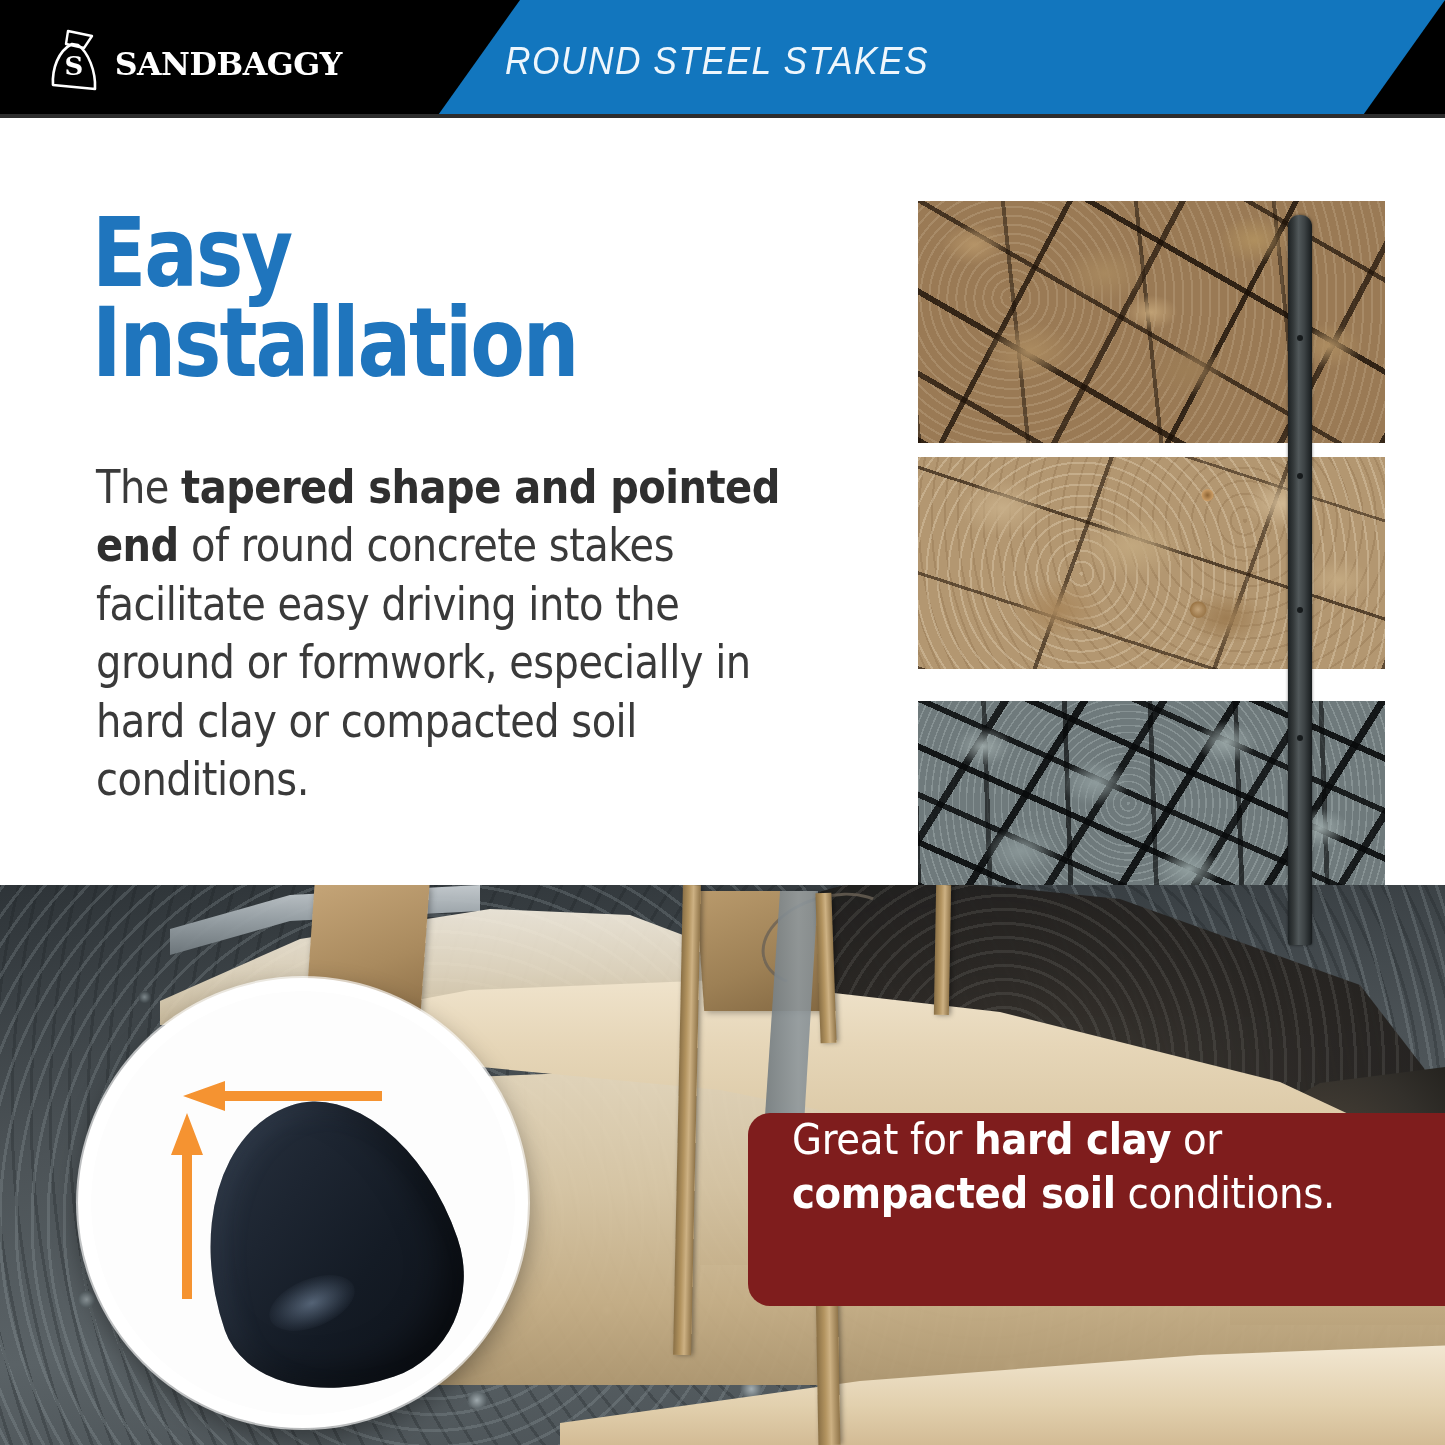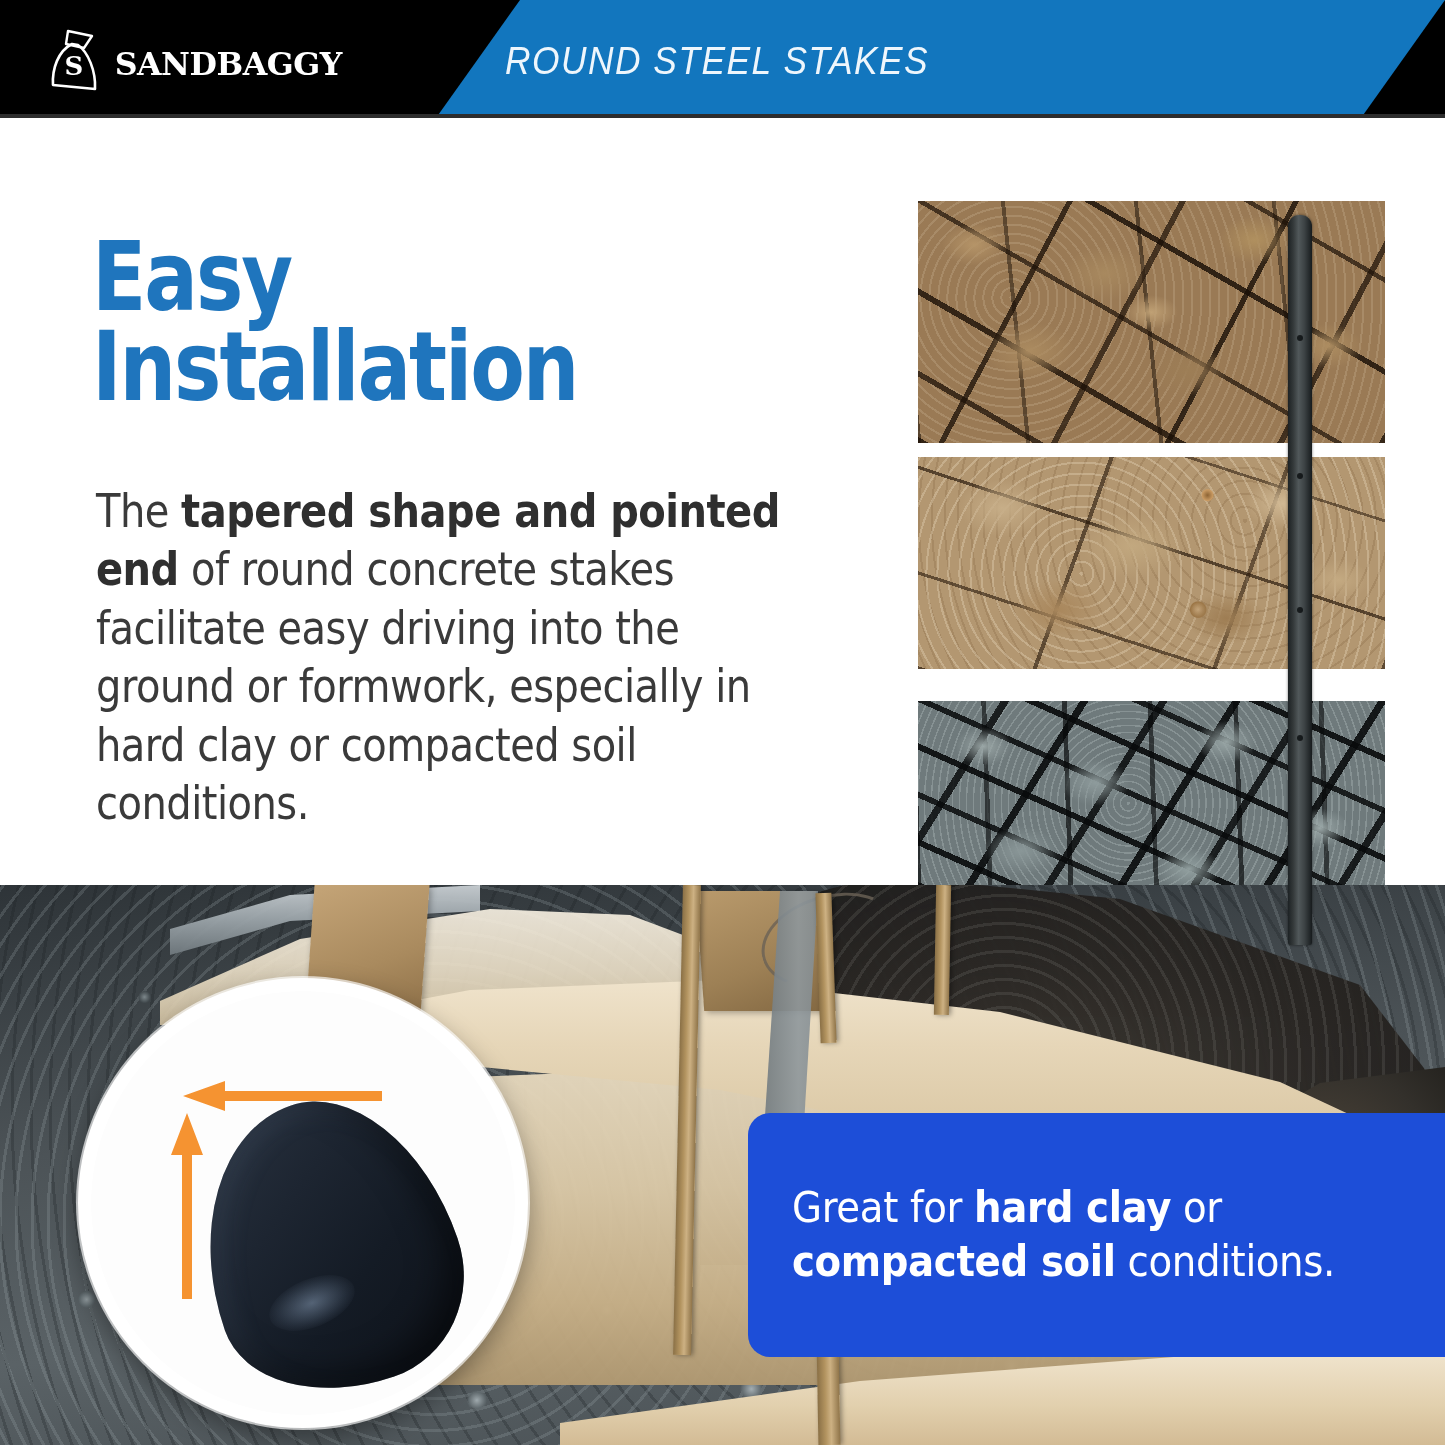--- a/index.html
+++ b/index.html
@@ -42,21 +42,21 @@
     position:absolute; left:505px; top:40px; z-index:3;
     color:#eef6fc; font-size:38px; font-style:italic; font-weight:400;
     letter-spacing:1.6px; font-family:"Liberation Sans", sans-serif;
     transform:scaleX(0.93); transform-origin:left center;
   }
   .hdr-underline {
     position:absolute; left:0; top:114px; width:1445px; height:5px; background:#2d2d2d; z-index:5;
   }
 
   
-  .upper { position:absolute; left:0; top:118px; width:1445px; height:770px; background:#fff; z-index:10;margin-top:24px; }
+  .upper { position:absolute; left:0; top:118px; width:1445px; height:770px; background:#fff; z-index:10; }
 
   .headline {
     position:absolute; left:92px; top:90px; width:760px;
     color:#1f75bd;
     font-family:"DejaVu Sans", sans-serif;
     font-weight:bold; font-size:97px; line-height:0.93;
     letter-spacing:-2.5px;
     transform:scaleX(0.82); transform-origin:left top;
   }
   .headline .l2 { display:block; }
@@ -255,23 +255,23 @@
   .tip-shine {
     position:absolute; left:176px; top:288px; width:90px; height:48px;
     background:radial-gradient(ellipse at 50% 50%, rgba(170,195,225,.42) 0%, rgba(150,175,205,.12) 55%, transparent 76%);
     border-radius:50%; transform:rotate(-22deg);
   }
   .arrow-h { position:absolute; left:86px; top:88px; width:205px; height:34px; }
   .arrow-v { position:absolute; left:78px; top:118px; width:36px; height:190px; }
 
   
   .callout {
-    position:absolute; left:748px; top:1113px; width:697px; height:244px; z-index:30;
-    background:#1d4ed8; border-radius:22px 0 0 22px;
-    display:flex; align-items:center; padding:0 38px 0 44px;
+    position:absolute; left:748px; top:1113px; width:697px; height:193px; z-index:30;
+    background:#7f1d1d; border-radius:22px 0 0 22px;
+    display:flex; align-items:flex-start; padding:0 38px 0 44px;
   }
   .callout-text {
     color:#ffffff; font-size:43px; line-height:1.25;
     font-family:"DejaVu Sans", sans-serif; letter-spacing:-0.4px;
     transform:scaleX(0.90); transform-origin:left center; width:111%;
   }
   .callout-text b { font-weight:bold; }
 </style>
 </head>
 <body>

